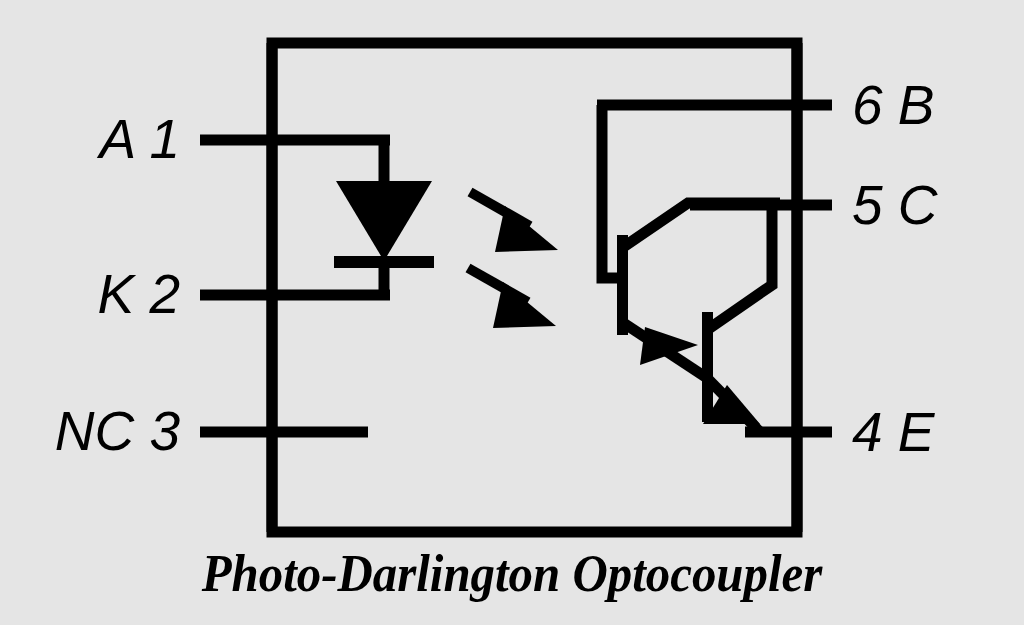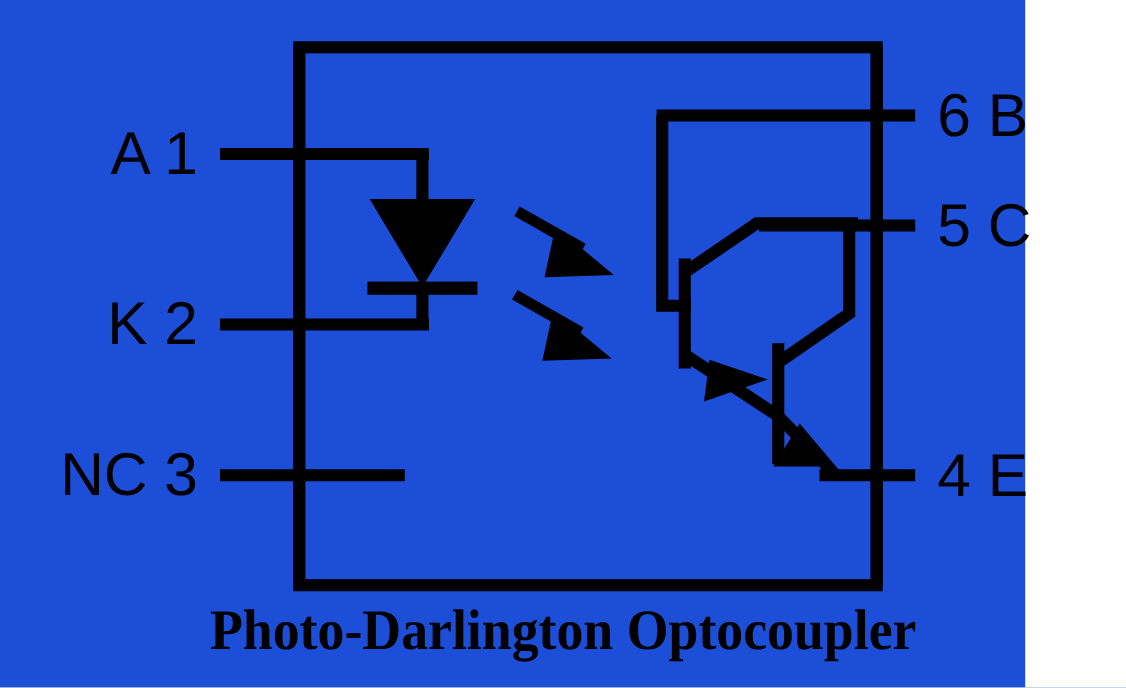--- a/index.html
+++ b/index.html
@@ -10,23 +10,24 @@
   }
   body {
     width: 1024px;
     height: 625px;
     font-family: "Liberation Sans", sans-serif;
     color: #000000;
     overflow: hidden;
   }
   #figure-root {
     position: relative;
-    width: 932px;
+    width: 1024px;
     height: 625px;
-    background: #1d4ed8;
+    background: #e5e5e5;
+    font-style: italic;
   }
   #schematic-svg {
     position: absolute;
     left: 0;
     top: 0;
     width: 1024px;
     height: 625px;
     display: block;
   }
   .wire {

